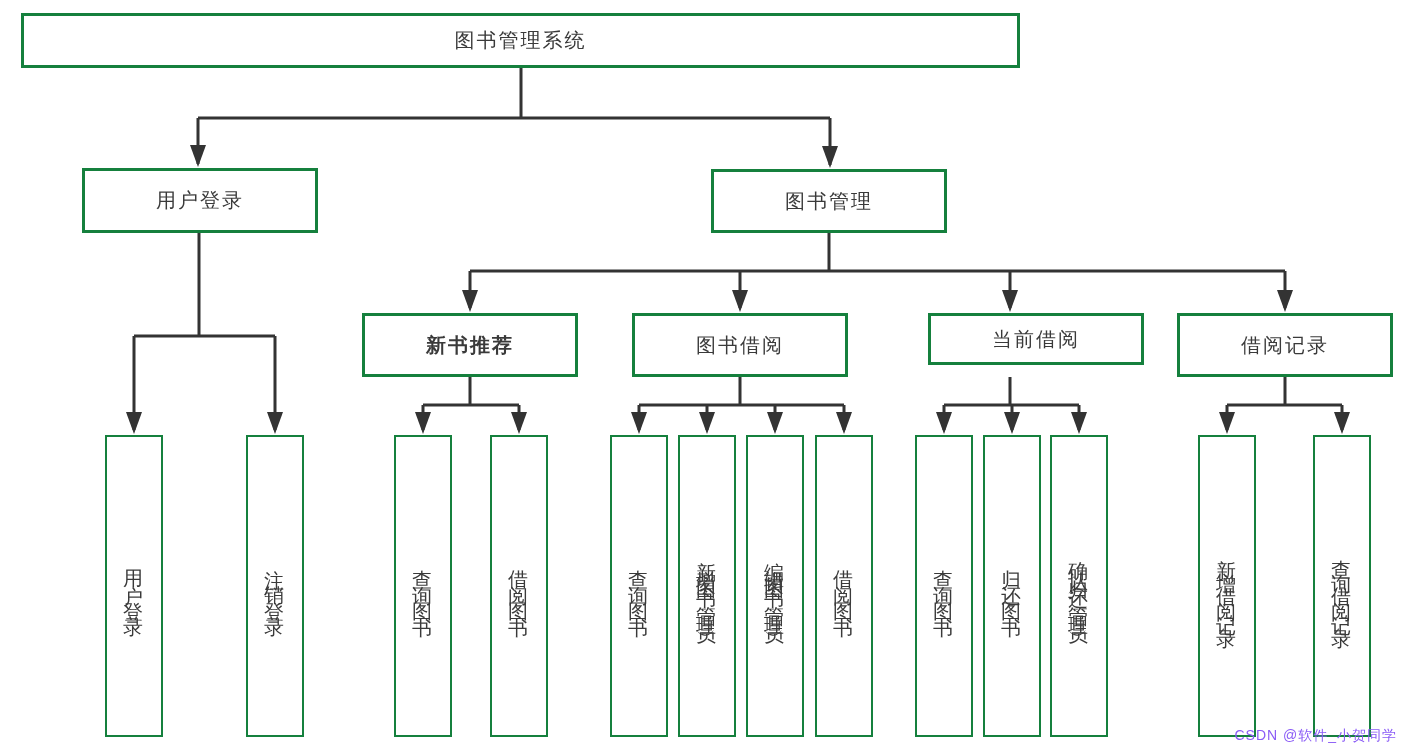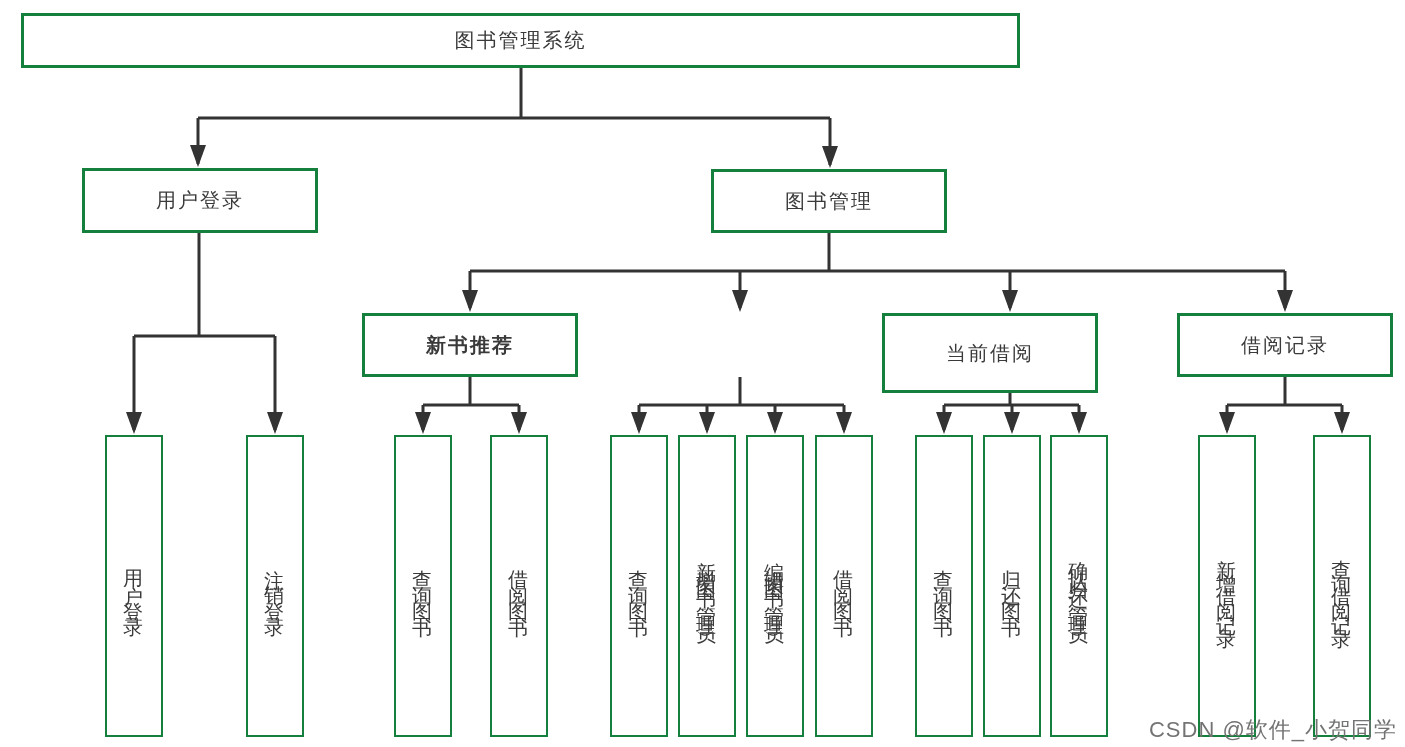--- a/index.html
+++ b/index.html
@@ -16,21 +16,21 @@
   }
   .box .label{font-size:20px;letter-spacing:2px;white-space:nowrap;}
   .leaf{border-width:2.5px;}
   .leaf .label{
     writing-mode:vertical-rl;text-orientation:mixed;
     font-size:20px;letter-spacing:16px;white-space:nowrap;
   }
   .leaf--m .label{letter-spacing:14px;}
   .leaf--l .label{letter-spacing:9px;}
   .watermark{
-    position:absolute;right:8px;bottom:2px;font-size:22px;color:#737373;
+    position:absolute;right:8px;bottom:2px;font-size:14px;color:#8b5cf6;
     letter-spacing:1px;white-space:nowrap;
   }
 </style>
 </head>
 <body>
 
 <div class="canvas">
 
   <svg class="connectors" viewBox="0 0 1405 747" xmlns="http://www.w3.org/2000/svg">
     <path d="M521 68 V118 M198 118 H830 M198 118 V164 M830 118 V165
@@ -68,21 +68,24 @@
   <div class="box" style="left:82px;top:168px;width:236px;height:65px;">
     <span class="label">用户登录</span>
   </div>
   <div class="box" style="left:711px;top:169px;width:236px;height:64px;justify-content:center;">
     <span class="label">图书管理</span>
   </div>
 
   <div class="box" style="left:362px;top:313px;width:216px;height:64px;font-weight:bold;">
     <span class="label">新书推荐</span>
   </div>
-  <div class="box" style="left:882px;top:313px;width:216px;height:80px;">
+  <div class="box" style="left:632px;top:313px;width:216px;height:64px;">
+    <span class="label">图书借阅</span>
+  </div>
+  <div class="box" style="left:928px;top:313px;width:216px;height:52px;">
     <span class="label">当前借阅</span>
   </div>
   <div class="box" style="left:1177px;top:313px;width:216px;height:64px;">
     <span class="label">借阅记录</span>
   </div>
 
   <div class="box leaf" style="left:105px;top:435px;width:58px;height:302px;">
     <span class="label">用户登录</span>
   </div>
   <div class="box leaf" style="left:246px;top:435px;width:58px;height:302px;">

